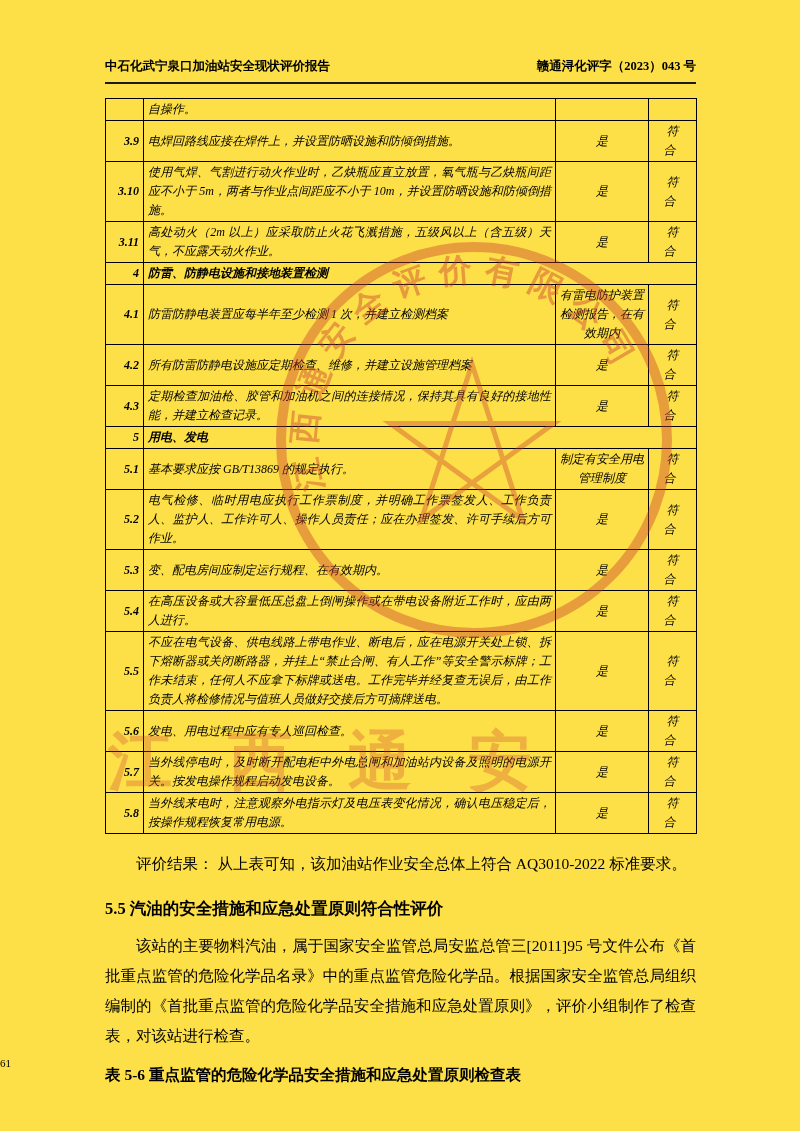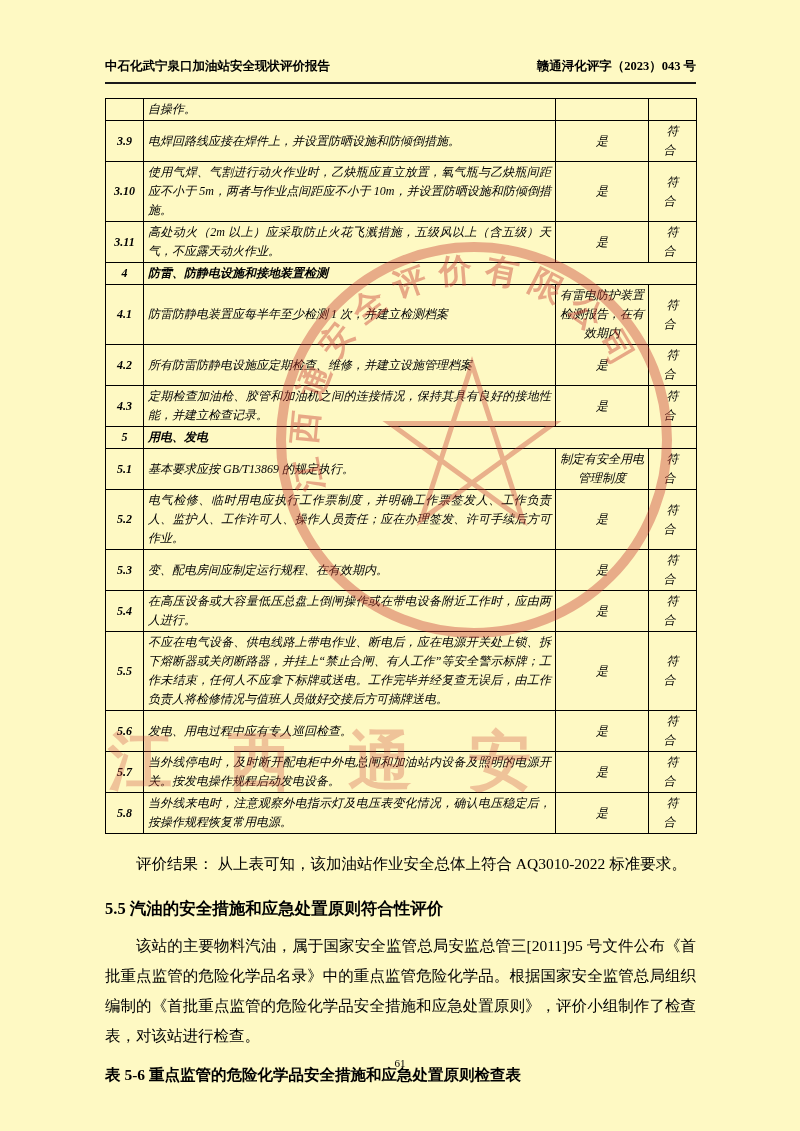--- a/index.html
+++ b/index.html
@@ -1,53 +1,53 @@
 <!DOCTYPE html>
 <html><head>
 <meta charset="utf-8">
 <style>
   * { margin:0; padding:0; box-sizing:border-box; }
   html,body { background:#888; }
   body { width:800px; margin:0 auto; font-family:"Liberation Serif","DejaVu Serif",serif; }
   .page {
-    position:relative; width:800px; height:1131px; background:#fef9c3; overflow:hidden;
+    position:relative; width:800px; height:1131px; background:#fde047; overflow:hidden;
     color:#000;
   }
   .content { position:absolute; left:105px; top:58px; width:591px; }
   .header {
     display:flex; justify-content:space-between; align-items:flex-end;
     font-size:12.5px; font-weight:bold; padding-bottom:7px;
     border-bottom:2px solid #1a1a1a;
   }
   table.checklist {
     width:591px; border-collapse:collapse; margin-top:14px;
     font-size:12px; line-height:19px; table-layout:fixed;font-style:italic;
   }
   table.checklist td {
     border:1px solid #000; padding:1px 4px; vertical-align:middle; overflow:hidden;
   }
-  td.c-no { width:38px; text-align:center; font-weight:bold; padding:1px 1px; }
+  td.c-no { width:38px; text-align:right; font-weight:bold; padding:1px 1px; }
   td.c-content { width:412px; text-align:justify; }
   td.c-content.section { font-weight:bold; }
   td.c-result { width:93px; text-align:center; padding:1px 2px; }
   td.c-conclusion { width:48px; text-align:center; letter-spacing:6px; text-indent:6px; padding:1px 0; }
   .result-para {
     margin-top:15px; font-size:15.5px; line-height:30px; text-align:justify; text-indent:2em;
   }
   h2.section-heading {
     margin-top:17px; font-size:16.5px; font-weight:bold; line-height:26px;
   }
   .body-para {
     margin-top:9px; font-size:15.5px; line-height:30px; text-align:justify; text-indent:2em;
   }
   .caption {
     margin-top:11px; font-size:15.5px; font-weight:bold; line-height:26px;
   }
   .page-number {
-    position:absolute; left:0; top:1057px; width:800px; text-align:center; font-size:11px;
+    position:absolute; left:0; top:1057px; width:800px; font-size:11px;
   }
   
   .watermark { position:absolute; inset:0; pointer-events:none; z-index:5; }
   .watermark svg { position:absolute; left:272px; top:238px; }
   .watermark-big-text {
     position:absolute; left:108px; top:718px; white-space:nowrap;
     font-size:64px; font-weight:bold; letter-spacing:56px;
     color:rgba(201,57,47,0.28);
   }
 </style>

